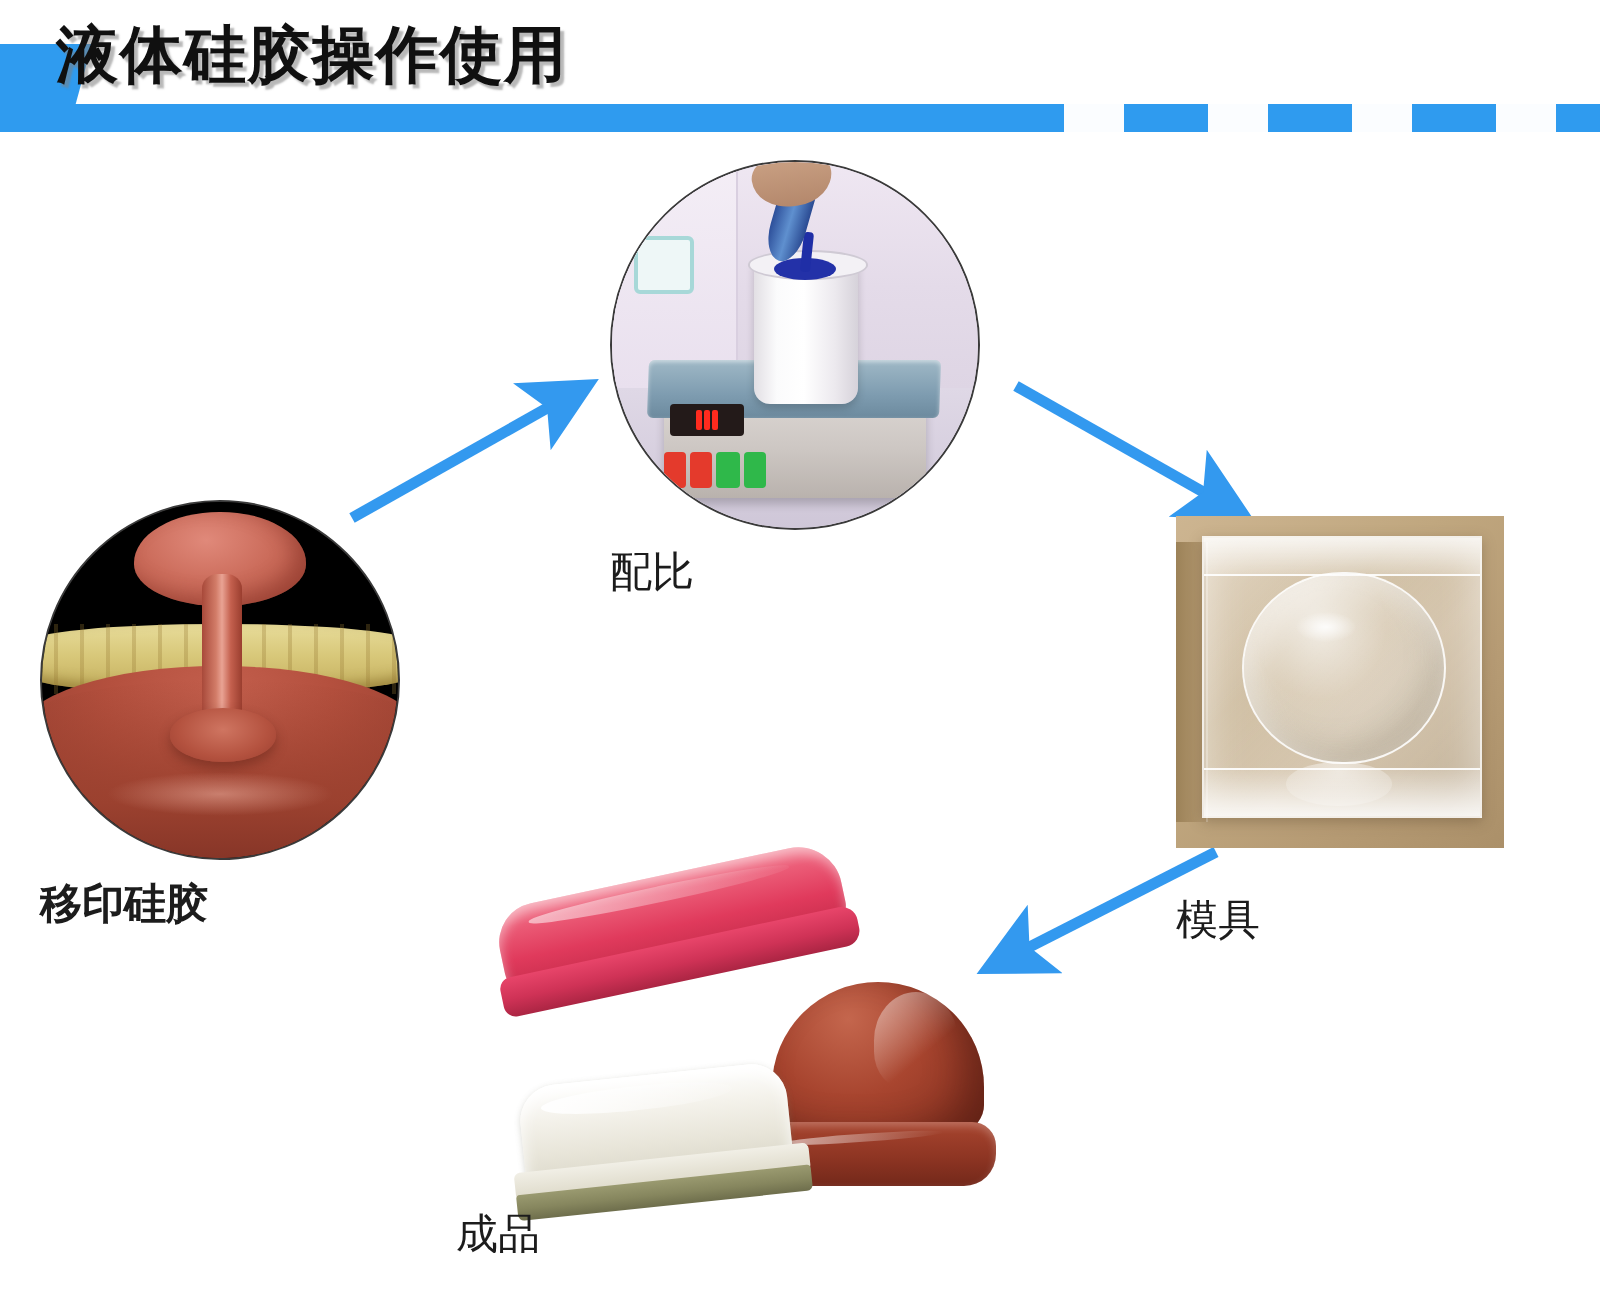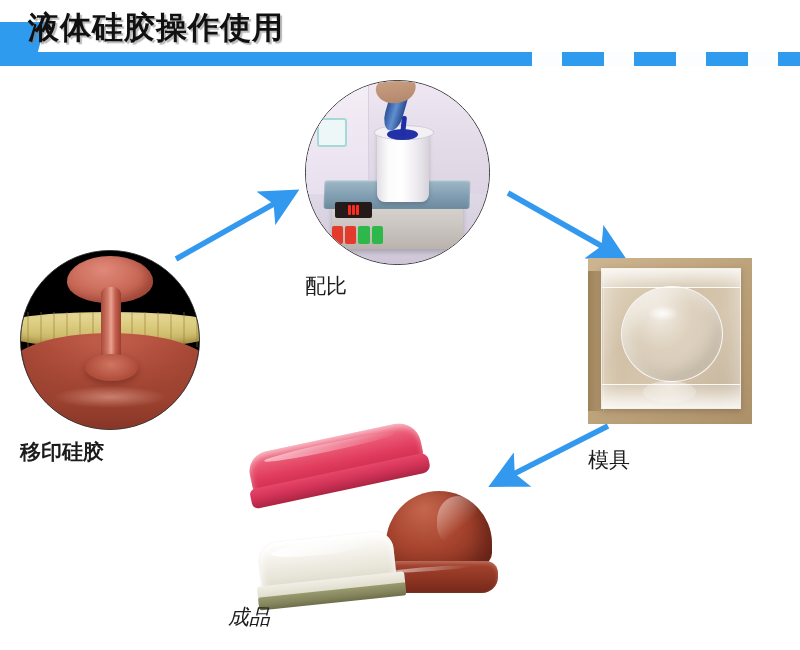--- a/index.html
+++ b/index.html
@@ -296,21 +296,21 @@
   .prod-white-plate{
     position:absolute;left:0;top:42px;width:148px;height:14px;
     background:linear-gradient(to bottom,#f1efe6,#ddd9c8);
     border-radius:3px;
   }
   .prod-white-board{
     position:absolute;left:0;top:53px;width:148px;height:13px;
     background:linear-gradient(to bottom,#9a9a70 0%,#86865e 55%,#6e6e4c 100%);
     border-radius:2px 2px 3px 3px;
   }
-  #node-products .node-label{top:178px;font-style:italic;}
+  #node-products .node-label{top:178px;}
 
   
   .arrow-svg{position:absolute;overflow:visible;}
 
   
   .node-label, .header-title{ -webkit-font-smoothing:antialiased; }
 </style>
 </head>
 <body>
 

